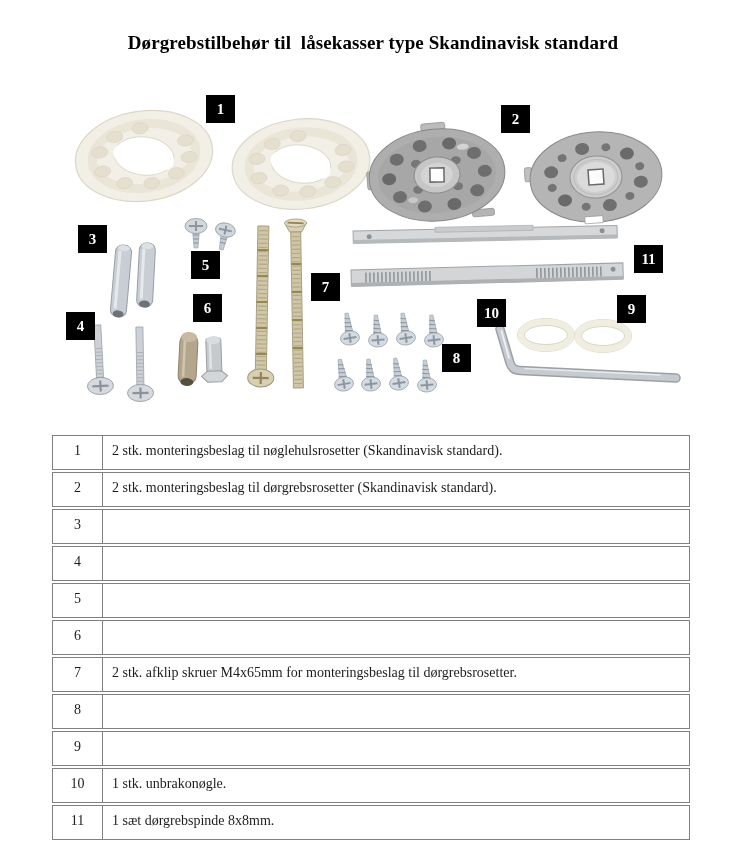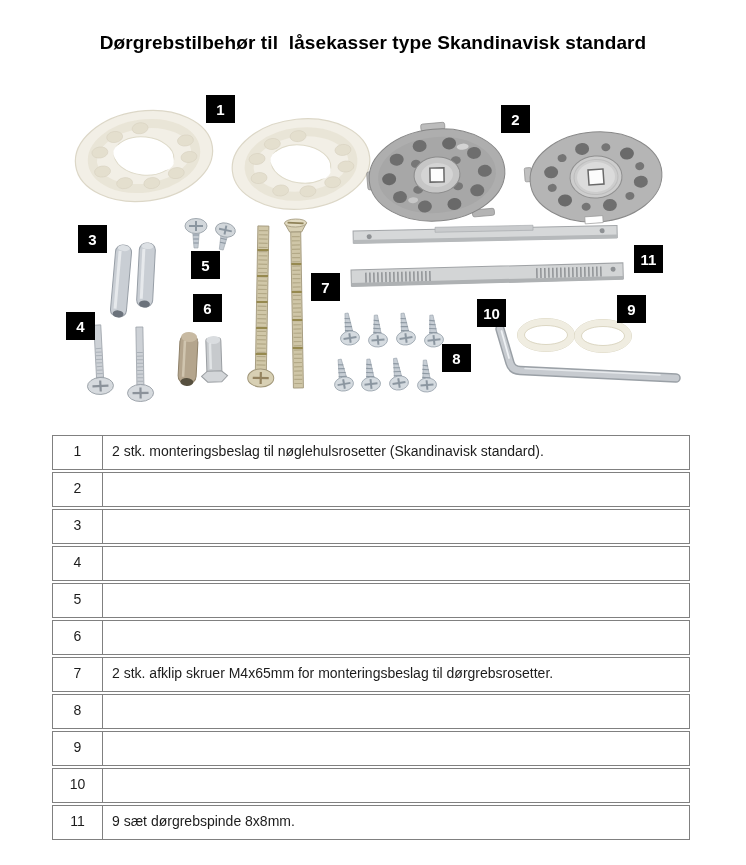--- a/index.html
+++ b/index.html
@@ -1,18 +1,18 @@
 <!DOCTYPE html>
 <html><head>
 <meta charset="utf-8">
 <style>
   html, body { margin:0; padding:0; background:#ffffff; }
   .page {
     position:relative; width:746px; height:865px; background:#ffffff;
-    font-family:Liberation Sans, sans-serif; color:#1c1c1c; overflow:hidden;
+    font-family:Liberation Serif, serif; color:#1c1c1c; overflow:hidden;
   }
   .title {
     position:absolute; top:32px; left:0; width:100%;
     text-align:center; font-size:19px; font-weight:bold; color:#000;
     white-space:pre-wrap; letter-spacing:0.1px;
   }
   .photo { position:absolute; left:0; top:80px; width:746px; height:350px; }
   .photo svg { position:absolute; left:0; top:0; }
   .num-label {
     position:absolute; min-width:29px; height:28px; box-sizing:border-box;
@@ -271,20 +271,21 @@
     <div class="num-label" style="left:634px; top:165px;">11</div>
   </div>
 
   <div class="parts-table">
     <div class="t-row">
       <div class="t-num">1</div>
       <div class="t-desc">2 stk. monteringsbeslag til nøglehulsrosetter (Skandinavisk standard).</div>
     </div>
     <div class="t-row">
       <div class="t-num">2</div>
+      <div class="t-desc">2 stk. monteringsbeslag til dørgrebsrosetter (Skandinavisk standard).</div>
     </div>
     <div class="t-row">
       <div class="t-num">3</div>
     </div>
     <div class="t-row">
       <div class="t-num">4</div>
     </div>
     <div class="t-row">
       <div class="t-num">5</div>
     </div>
@@ -296,20 +297,21 @@
       <div class="t-desc">2 stk. afklip skruer M4x65mm for monteringsbeslag til dørgrebsrosetter.</div>
     </div>
     <div class="t-row">
       <div class="t-num">8</div>
     </div>
     <div class="t-row">
       <div class="t-num">9</div>
     </div>
     <div class="t-row">
       <div class="t-num">10</div>
+      <div class="t-desc">1 stk. unbrakonøgle.</div>
     </div>
     <div class="t-row">
       <div class="t-num">11</div>
-      <div class="t-desc">9 sæt dørgrebspinde 8x8mm.</div>
+      <div class="t-desc">1 sæt dørgrebspinde 8x8mm.</div>
     </div>
   </div>
 
 </div>
 
 </body></html>

